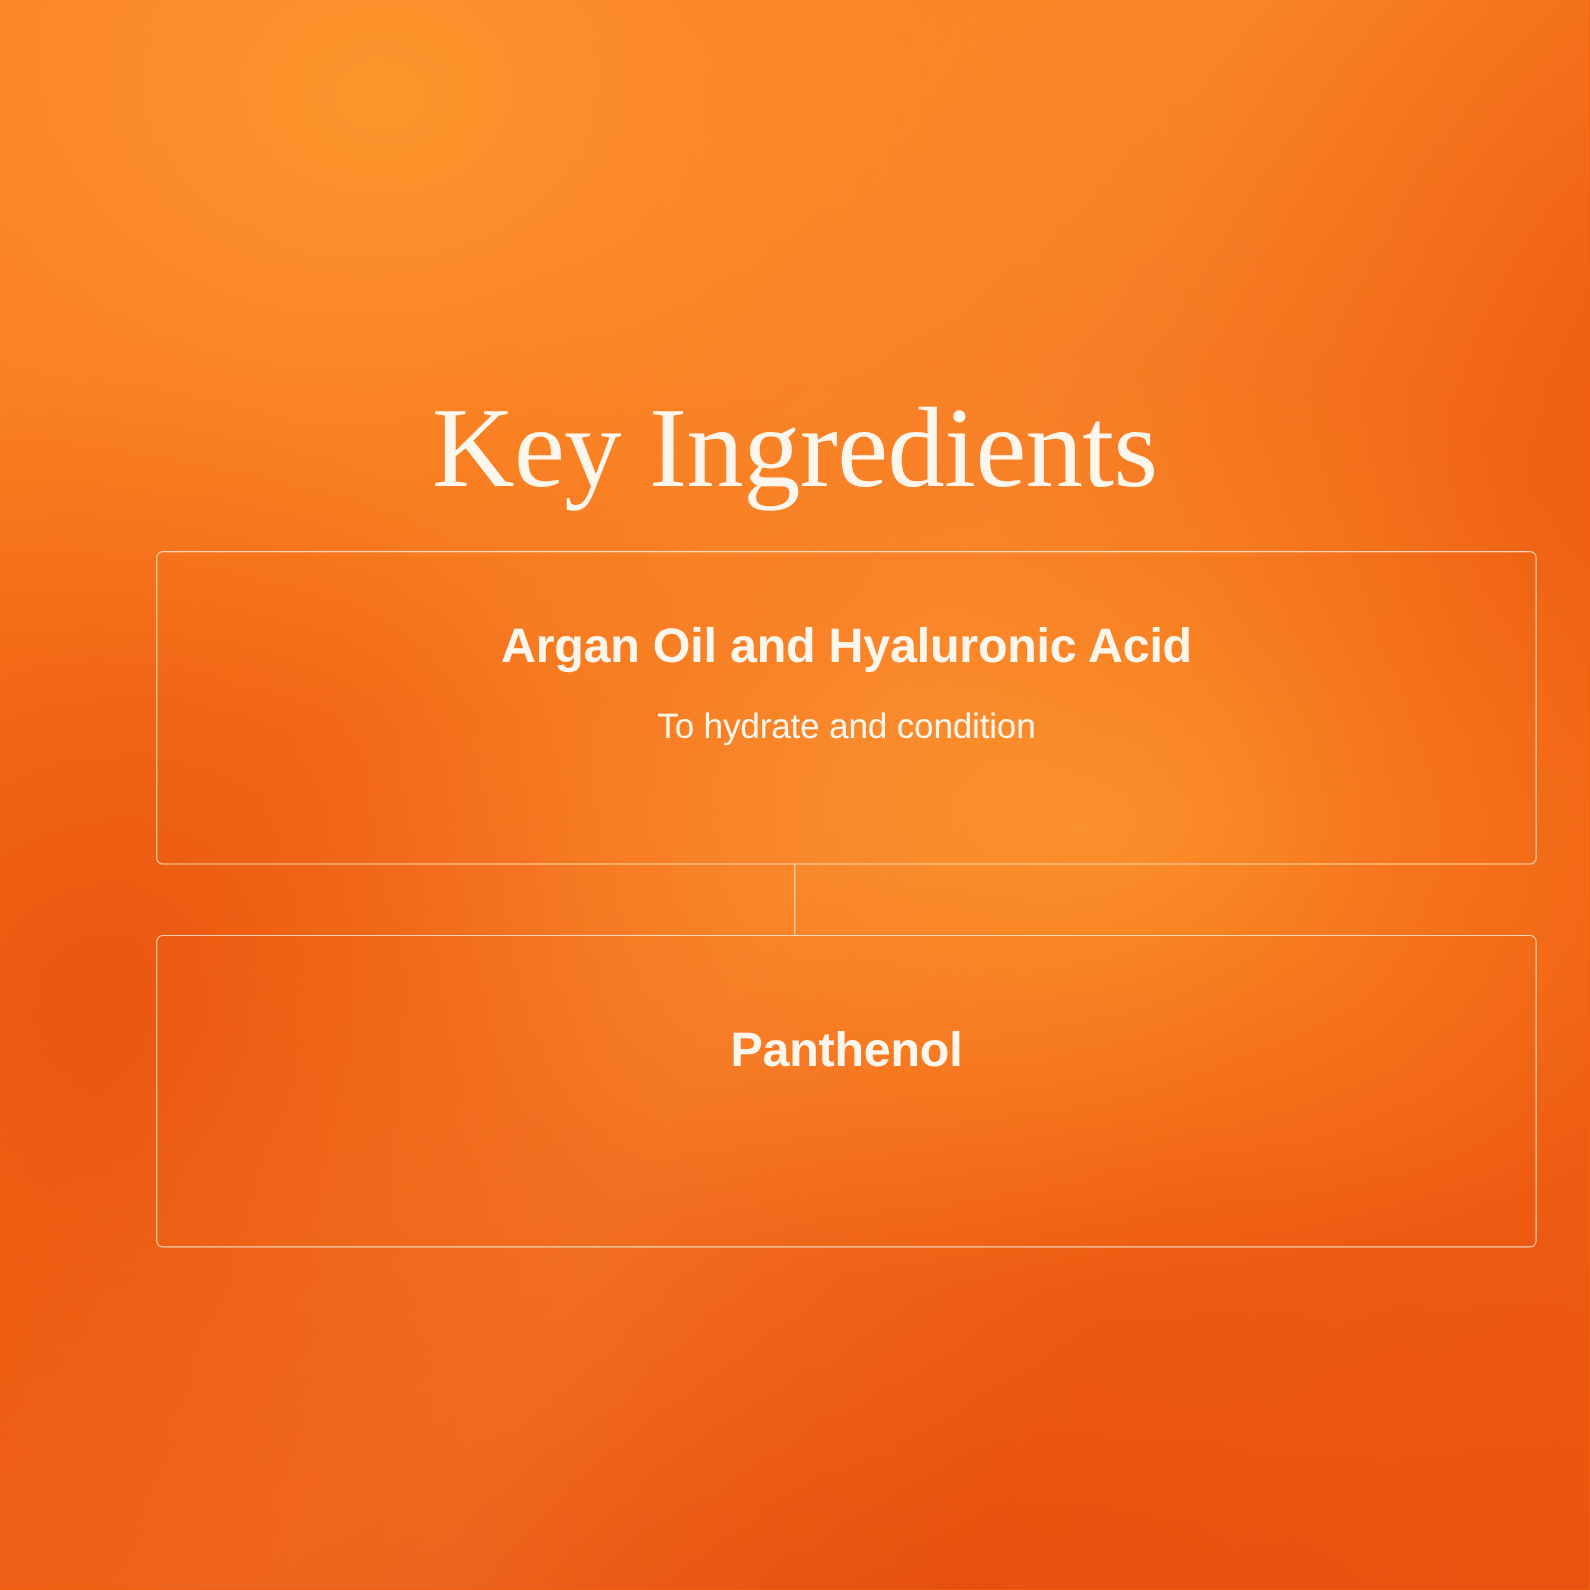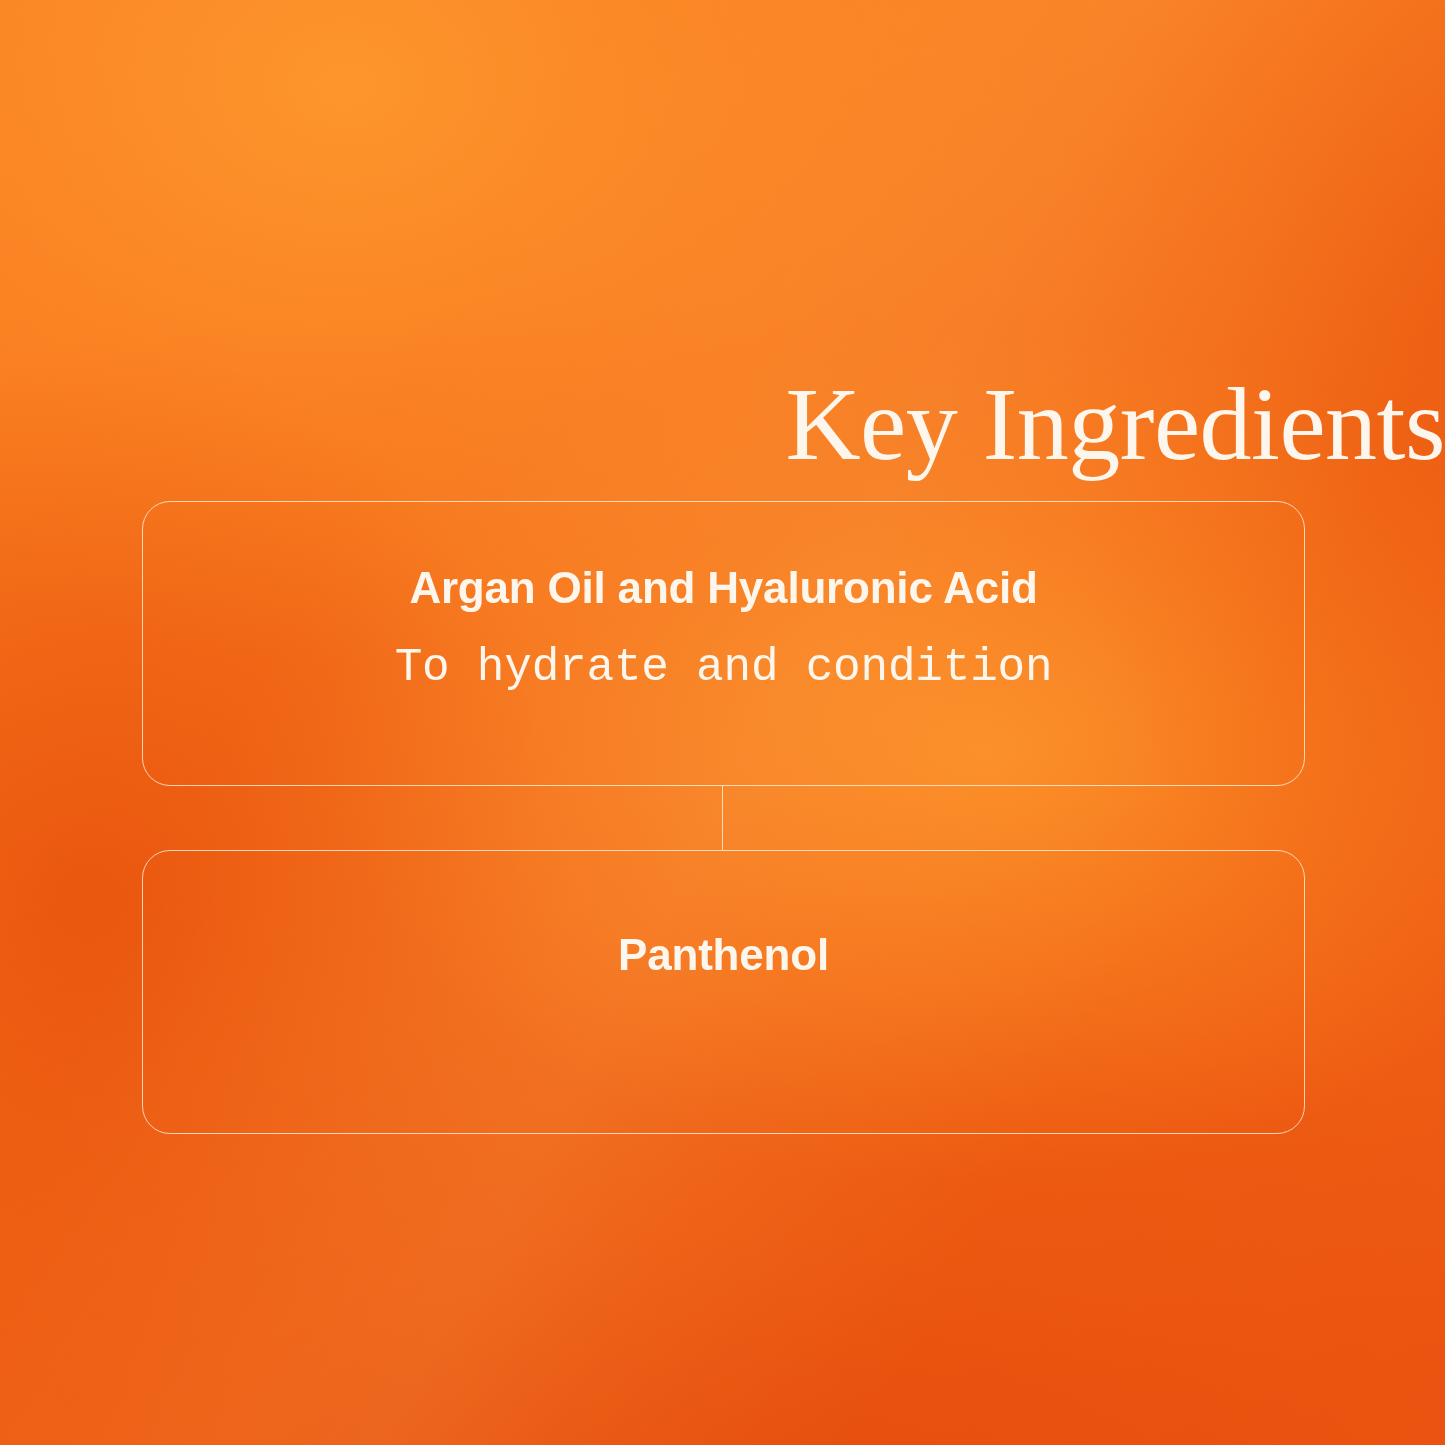--- a/index.html
+++ b/index.html
@@ -70,38 +70,38 @@
       rgba(255,186,100,0.17) 52%,
       rgba(255,178,90,0.10) 60%,
       rgba(255,255,255,0.0) 74%);
   }
 
   
   .page-title {
     position: absolute;
     left: 0;
     right: 0;
-    top: 302px;
-    text-align: right;
+    top: 286px;
+    text-align: center;
     font-family: "Liberation Serif", "DejaVu Serif", serif;
     font-weight: 400;
     font-size: 104px;
     line-height: 1.0;
     letter-spacing: -0.5px;
     color: #FDF6EC;
     z-index: 5;
   }
 
   
   .card {
     position: absolute;
     left: 142px;
-    width: 1163px;
+    width: 1255px;
     border: 1px solid rgba(253,243,228,0.78);
-    border-radius: 28px;
+    border-radius: 6px;
     box-sizing: border-box;
     z-index: 4;
     display: flex;
     flex-direction: column;
     align-items: center;
   }
   #card-1 {
     top: 501px;
     height: 285px;
     justify-content: flex-start;
@@ -118,23 +118,23 @@
     font-family: "Liberation Sans", sans-serif;
     font-weight: 700;
     font-size: 44px;
     line-height: 1.1;
     letter-spacing: -0.2px;
     color: #FDF6EC;
     text-align: center;
     margin: 0;
   }
   .card-desc {
-    font-family: Liberation Mono, monospace;
+    font-family: Liberation Sans, sans-serif;
     font-weight: 400;
-    font-size: 46px;
+    font-size: 32px;
     line-height: 1.15;
     letter-spacing: -0.2px;
     color: #FDF6EC;
     text-align: right;
     margin: 30px 0 0 0;
   }
 
   
   .connector {
     position: absolute;

